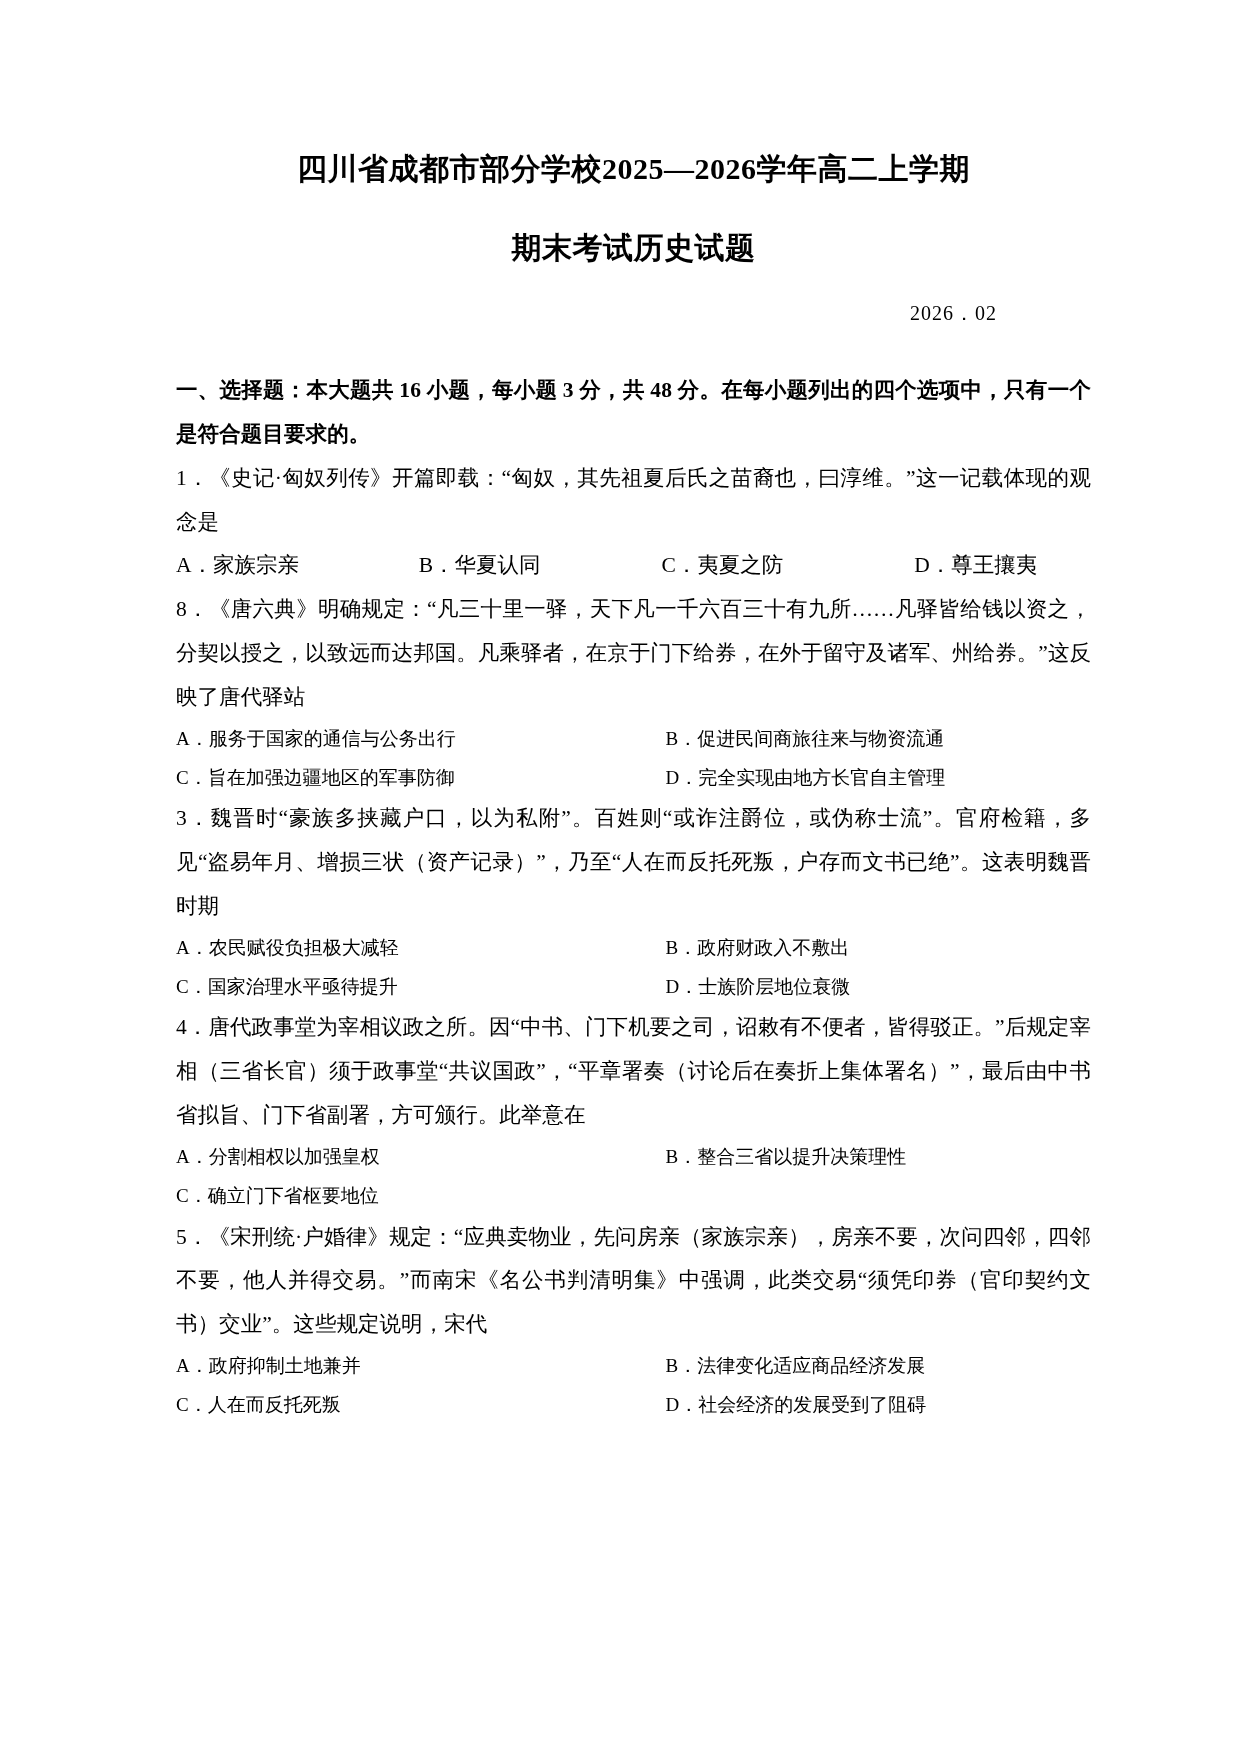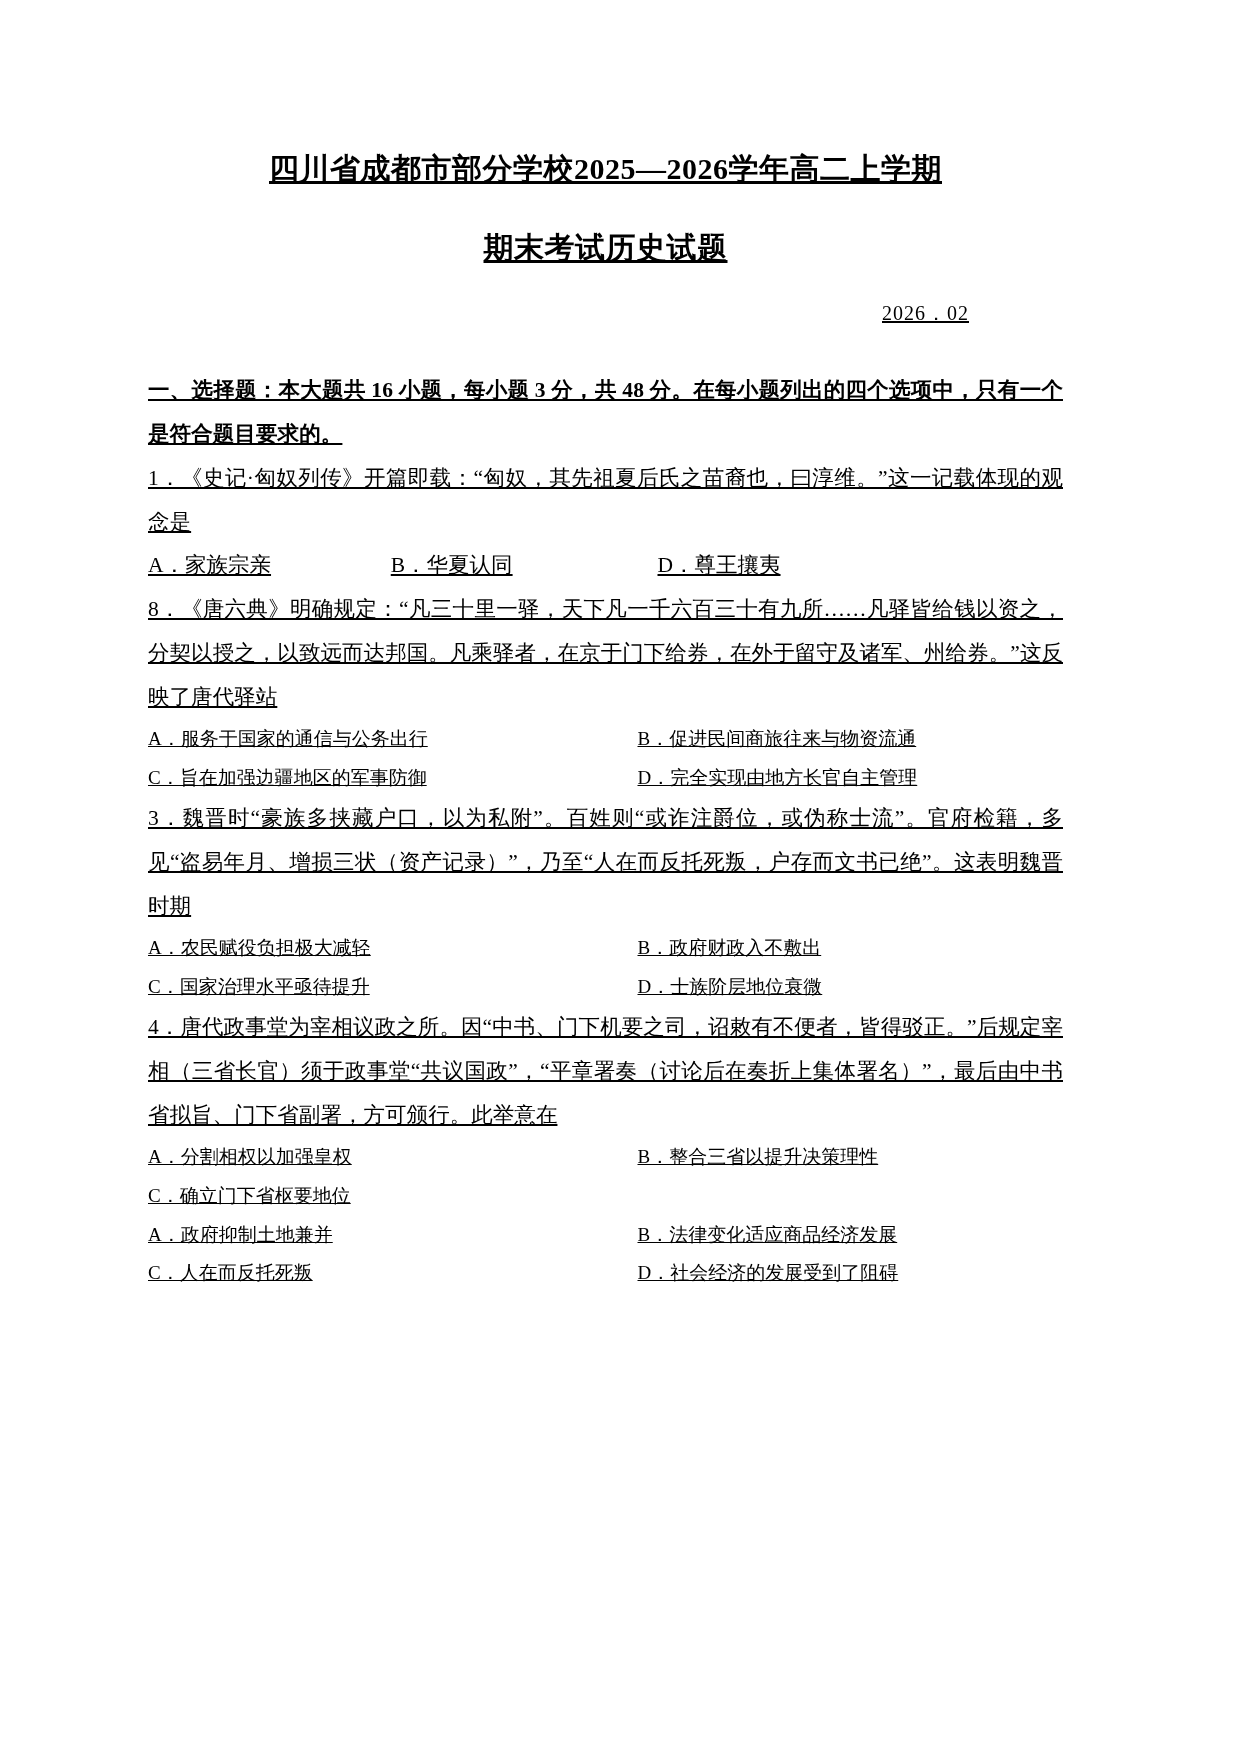--- a/index.html
+++ b/index.html
@@ -16,24 +16,23 @@
     width: 1240px;
     height: 1754px;
     box-sizing: border-box;
     position: relative;
     background: #ffffff;
     padding: 0;
     overflow: hidden;
   }
   .content {
     position: absolute;
-    left: 148px;
+    left: 176px;
     top: 0;
     width: 915px;
-    text-decoration: underline;
   }
   .doc-title {
     font-size: 30px;
     font-weight: bold;
     text-align: center;
     letter-spacing: 0.5px;
     line-height: 1.15;
   }
   .title-line-1 {
     margin-top: 152px;
@@ -101,20 +100,21 @@
 
     <div class="doc-date">2026．02</div>
 
     <div class="section-head">一、选择题：本大题共 16 小题，每小题 3 分，共 48 分。在每小题列出的四个选项中，只有一个是符合题目要求的。</div>
 
     <div>
       <div class="q-body">1．《史记·匈奴列传》开篇即载：“匈奴，其先祖夏后氏之苗裔也，曰淳维。”这一记载体现的观念是</div>
       <div class="opts-inline">
         <div class="opt o1">A．家族宗亲</div>
         <div class="opt o2">B．华夏认同</div>
+        <div class="opt o3">C．夷夏之防</div>
         <div class="opt o4">D．尊王攘夷</div>
       </div>
     </div>
 
     <div>
       <div class="q-body">8．《唐六典》明确规定：“凡三十里一驿，天下凡一千六百三十有九所……凡驿皆给钱以资之，分契以授之，以致远而达邦国。凡乘驿者，在京于门下给券，在外于留守及诸军、州给券。”这反映了唐代驿站</div>
       <div class="opts-wide">
         <div class="opt">A．服务于国家的通信与公务出行</div>
         <div class="opt second">B．促进民间商旅往来与物资流通</div>
       </div>
@@ -141,20 +141,21 @@
       <div class="opts-wide">
         <div class="opt">A．分割相权以加强皇权</div>
         <div class="opt second">B．整合三省以提升决策理性</div>
       </div>
       <div class="opts-wide">
         <div class="opt">C．确立门下省枢要地位</div>
       </div>
     </div>
 
     <div>
+      <div class="q-body">5．《宋刑统·户婚律》规定：“应典卖物业，先问房亲（家族宗亲），房亲不要，次问四邻，四邻不要，他人并得交易。”而南宋《名公书判清明集》中强调，此类交易“须凭印券（官印契约文书）交业”。这些规定说明，宋代</div>
       <div class="opts-wide">
         <div class="opt">A．政府抑制土地兼并</div>
         <div class="opt second">B．法律变化适应商品经济发展</div>
       </div>
       <div class="opts-wide">
         <div class="opt">C．人在而反托死叛</div>
         <div class="opt second">D．社会经济的发展受到了阻碍</div>
       </div>
     </div>
 

